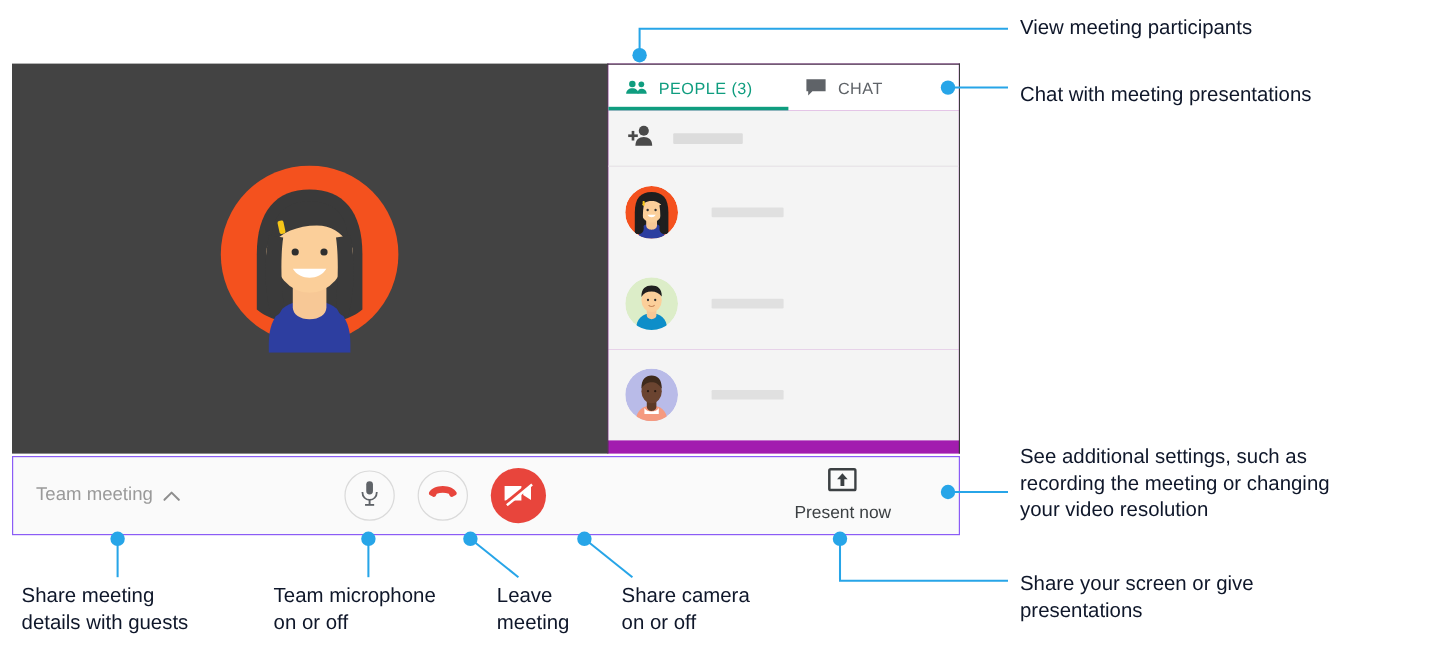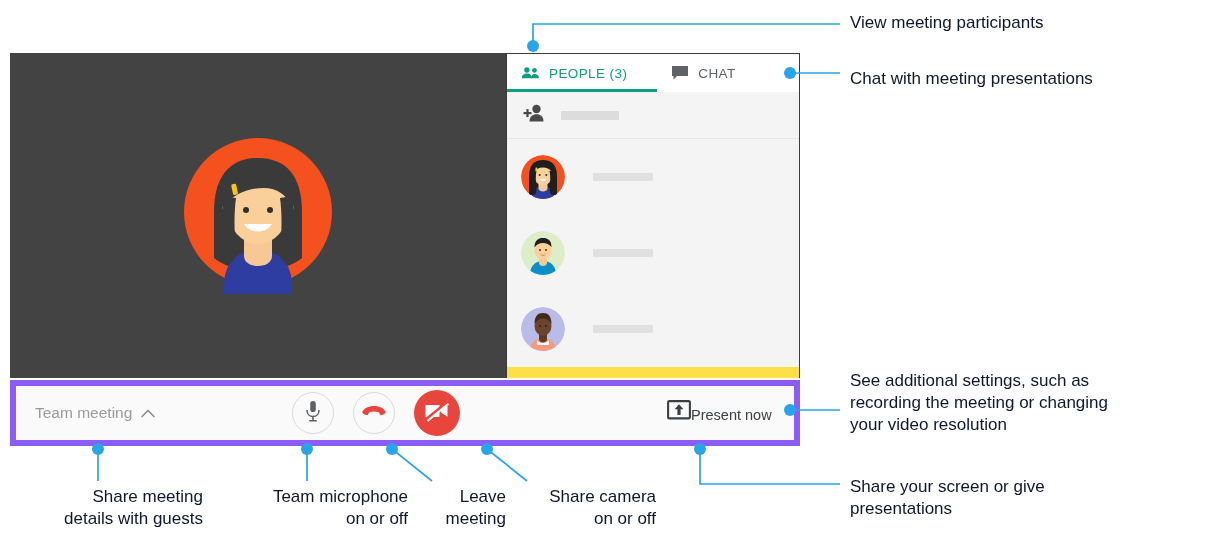--- a/index.html
+++ b/index.html
@@ -43,21 +43,21 @@
     height: 156px;
   }
 
   
   #side-panel {
     position: absolute;
     left: 496px;
     top: 0;
     width: 294px;
     height: 325px;
-    background: #fde047;
+    background: #a21caf;
     border: 1px solid #3b3b3b;
     border-bottom: none;
     box-sizing: border-box;
   }
   #panel-tabs {
     height: 38px;
     background: #ffffff;
     display: flex;
     align-items: center;
     position: relative;
@@ -134,21 +134,21 @@
   }
 
   
   #toolbar {
     position: absolute;
     left: 0;
     top: 327px;
     width: 790px;
     height: 66px;
     background: #fafafa;
-    border: 6px solid #8b5cf6;
+    border: 1px solid #8b5cf6;
     box-sizing: border-box;
     display: flex;
     align-items: center;
   }
   #meeting-name-btn {
     display: flex;
     align-items: center;
     margin-left: 19px;
     cursor: pointer;
     user-select: none;
@@ -190,21 +190,21 @@
     width: 46px;
     height: 46px;
   }
 
   #present-now-btn {
     position: absolute;
     left: 651px;
     top: 0;
     height: 100%;
     display: flex;
-    flex-direction: row;
+    flex-direction: column;
     align-items: center;
     justify-content: center;
     cursor: pointer;
     user-select: none;
   }
   #present-now-label {
     font-size: 14.5px;
     color: #3c4043;
     margin-top: 3px;
   }
@@ -229,21 +229,21 @@
   }
 
   
   .anno {
     position: absolute;
     color: #0f172a;
     font-size: 17px;
     line-height: 22px;
     white-space: pre-line;
   }
-  .anno.center { text-align: right; }
+  .anno.center { text-align: left; }
 
   #callouts {
     position: absolute;
     left: 0;
     top: 0;
     width: 1207px;
     height: 550px;
     pointer-events: none;
   }
 </style>

